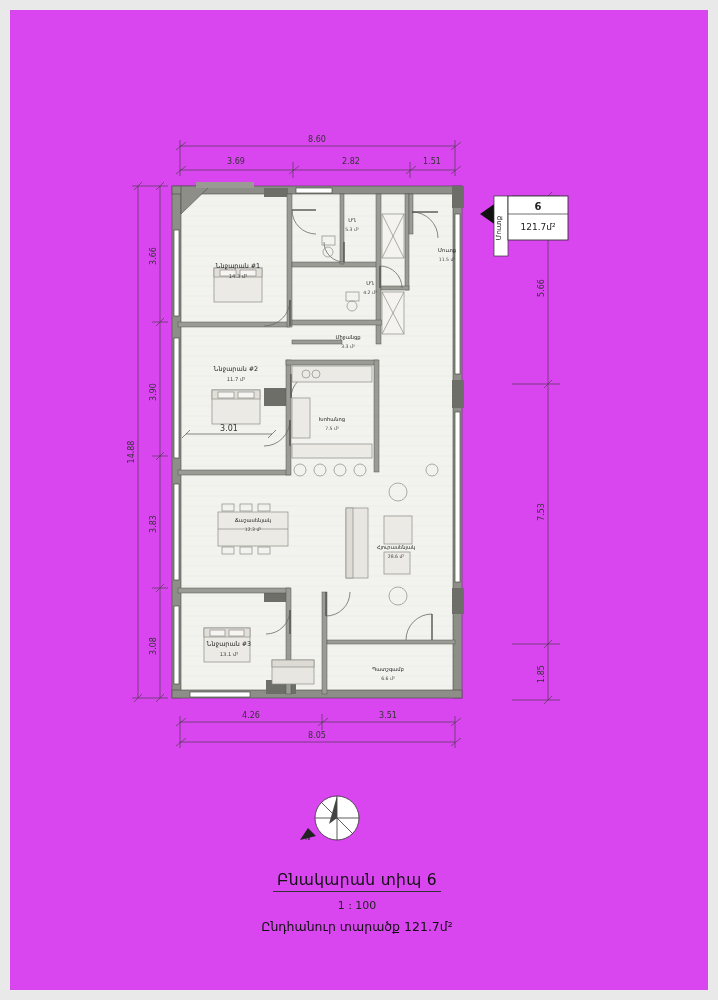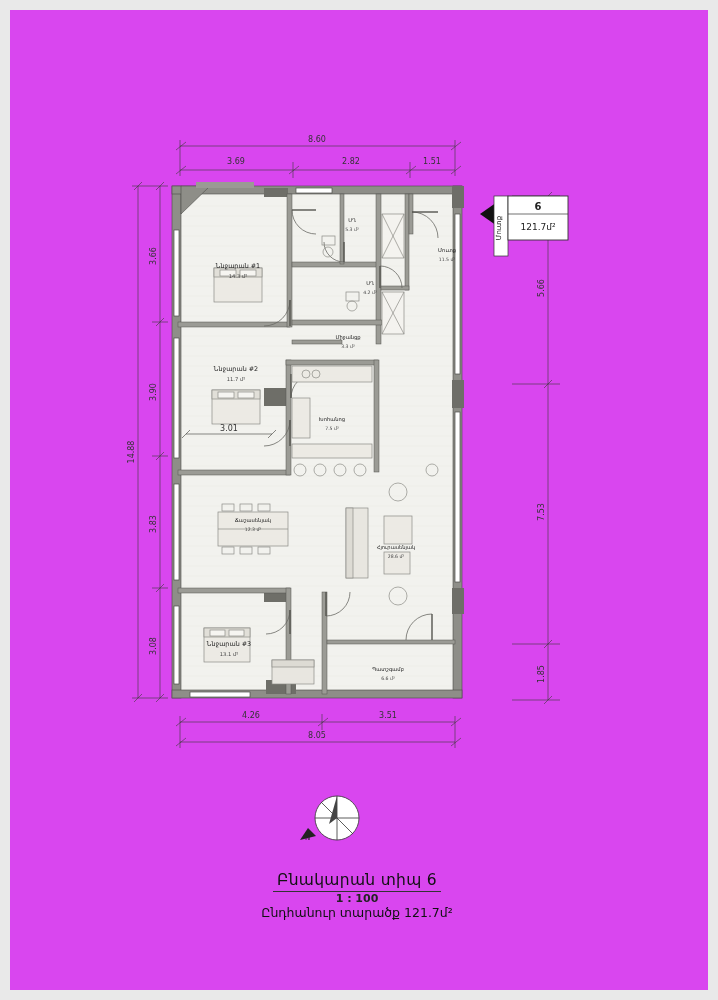--- a/index.html
+++ b/index.html
@@ -58,25 +58,26 @@
     font-size: 15.5px;
     letter-spacing: .3px;
     color: #111;
     border-bottom: 1px solid #333;
     display: inline-block;
     padding: 0 4px 2px 4px;
   }
   .title-scale {
     font-size: 11px;
     color: #222;
-    font-weight: bold;
+    margin-top: 7px;
   }
   .title-area {
     font-size: 12.5px;
     color: #111;
+    margin-top: 7px;
   }
 </style>
 </head>
 <body>
 
 <div class="page">
   <div class="page-edge-left"></div>
   <div class="page-edge-right"></div>
   <div class="page-edge-top"></div>
   <div class="page-edge-bottom"></div>

